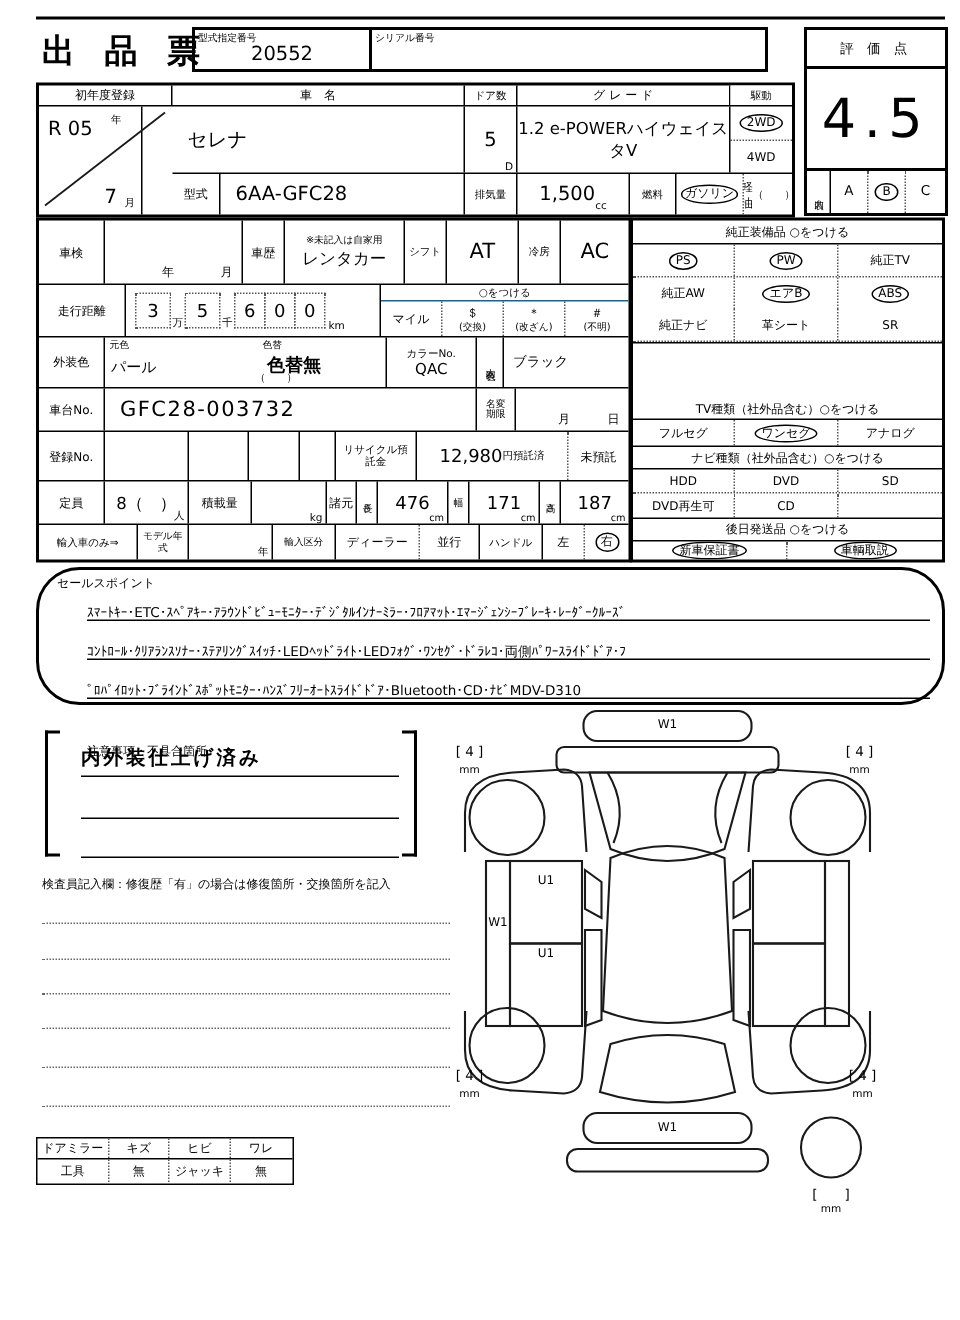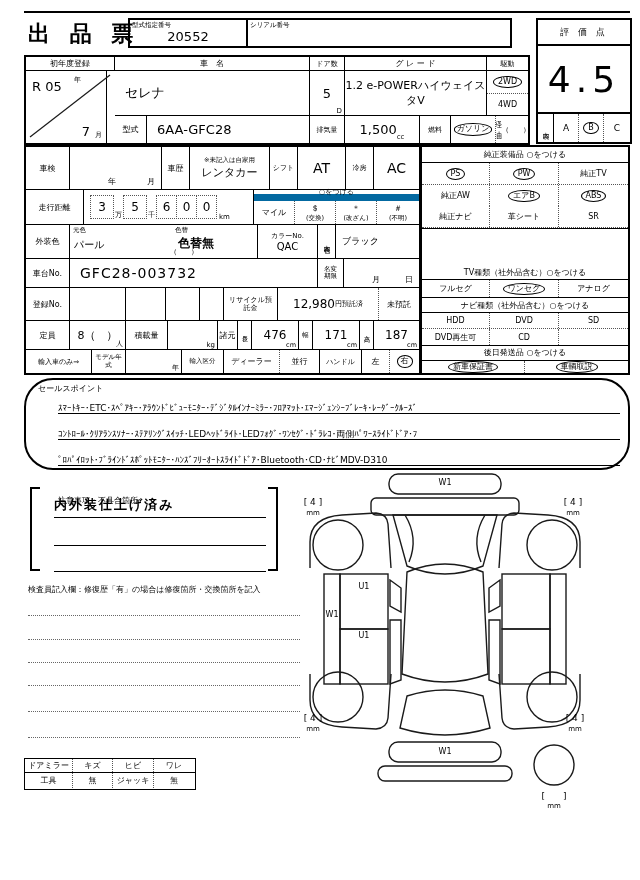--- a/index.html
+++ b/index.html
@@ -68,21 +68,21 @@
 
   <div class="abs bx" style="left:24px;top:55px;width:506px;height:90px;">
     <div class="flex rowline" style="height:14px;">
       <div class="cell f8" style="width:89px;">初年度登録</div>
       <div class="cell f8" style="width:195px;">車　名</div>
       <div class="cell f7" style="width:35px;">ドア数</div>
       <div class="cell f8" style="width:142px;">グ レ ー ド</div>
       <div class="cell last f7" style="width:41px;background:#fff;">駆動</div>
     </div>
 
-    <div class="abs" style="left:0;top:14px;width:81px;height:72px;border-right:1px solid #000;">
+    <div class="abs" style="left:0;top:14px;width:69px;height:72px;border-right:1px solid #000;">
       <svg width="87" height="70" style="position:absolute;left:0;top:0;">
           <line x1="4" y1="66" x2="84" y2="4" stroke="#1a1a1a" stroke-width="1.2"></line>
         </svg>
       <span class="abs f13" style="left:6px;top:8px;">R 05</span>
       <span class="abs f7" style="left:48px;top:4px;">年</span>
       <span class="abs f13" style="right:16px;bottom:4px;">7</span>
       <span class="abs f7" style="right:4px;bottom:3px;">月</span>
     </div>
     <div class="flex" style="margin-left:89px;height:45px;border-bottom:1px solid #000;width:413px;">
       <div class="cell f13" style="width:195px;justify-content:flex-start;padding-left:10px;">セレナ</div>
@@ -144,21 +144,21 @@
         <span class="dbox f12" style="width:24px;height:24px;">3</span>
         <span class="f7" style="align-self:flex-end;margin:0 1px 4px 1px;">万</span>
         <span class="dbox f12" style="width:24px;height:24px;">5</span>
         <span class="f7" style="align-self:flex-end;margin:0 1px 4px 1px;">千</span>
         <span class="dbox f12" style="width:21px;height:24px;">6</span>
         <span class="dbox f12" style="width:21px;height:24px;margin-left:-1px;">0</span>
         <span class="dbox f12" style="width:21px;height:24px;margin-left:-1px;">0</span>
         <span class="f7" style="align-self:flex-end;margin:0 0 3px 2px;">km</span>
       </div>
       <div class="col last" style="width:165px;">
-        <div class="flex f7" style="height:11px;align-items:center;justify-content:center;border-bottom:7px solid #0369a1;">○をつける</div>
+        <div class="flex f7" style="height:11px;align-items:center;justify-content:center;border-bottom:1px solid #0369a1;">○をつける</div>
         <div class="flex" style="flex:1;">
           <div class="cell dot col" style="width:41px;justify-content:center;">
               <span class="f8">マイル</span>
               <span class="f6"></span>
             </div>
           <div class="cell dot col" style="width:41px;justify-content:center;">
               <span class="f8">＄</span>
               <span class="f6">(交換)</span>
             </div>
           <div class="cell dot col" style="width:41px;justify-content:center;">

